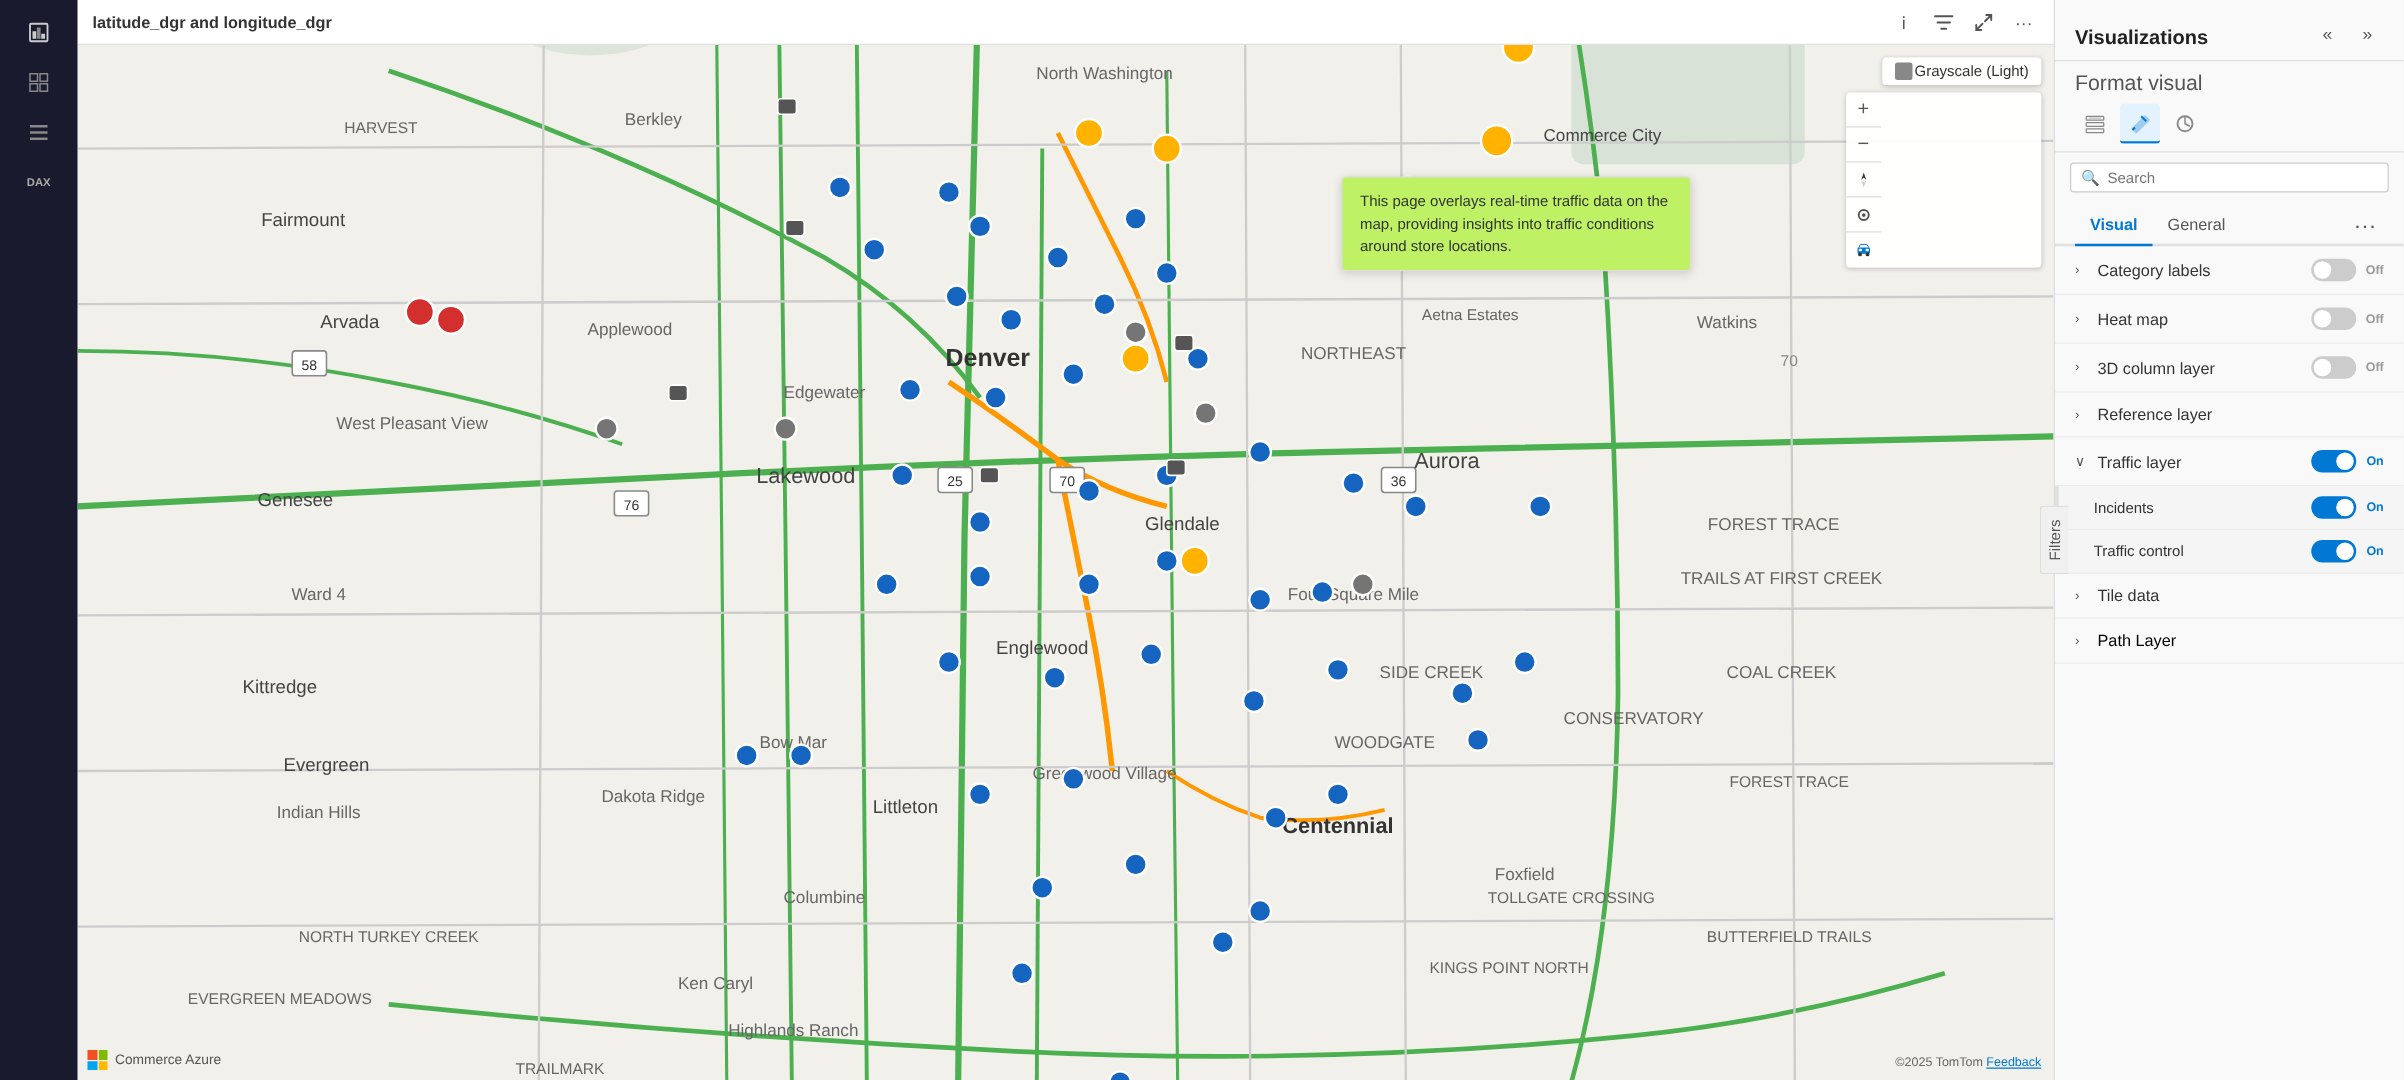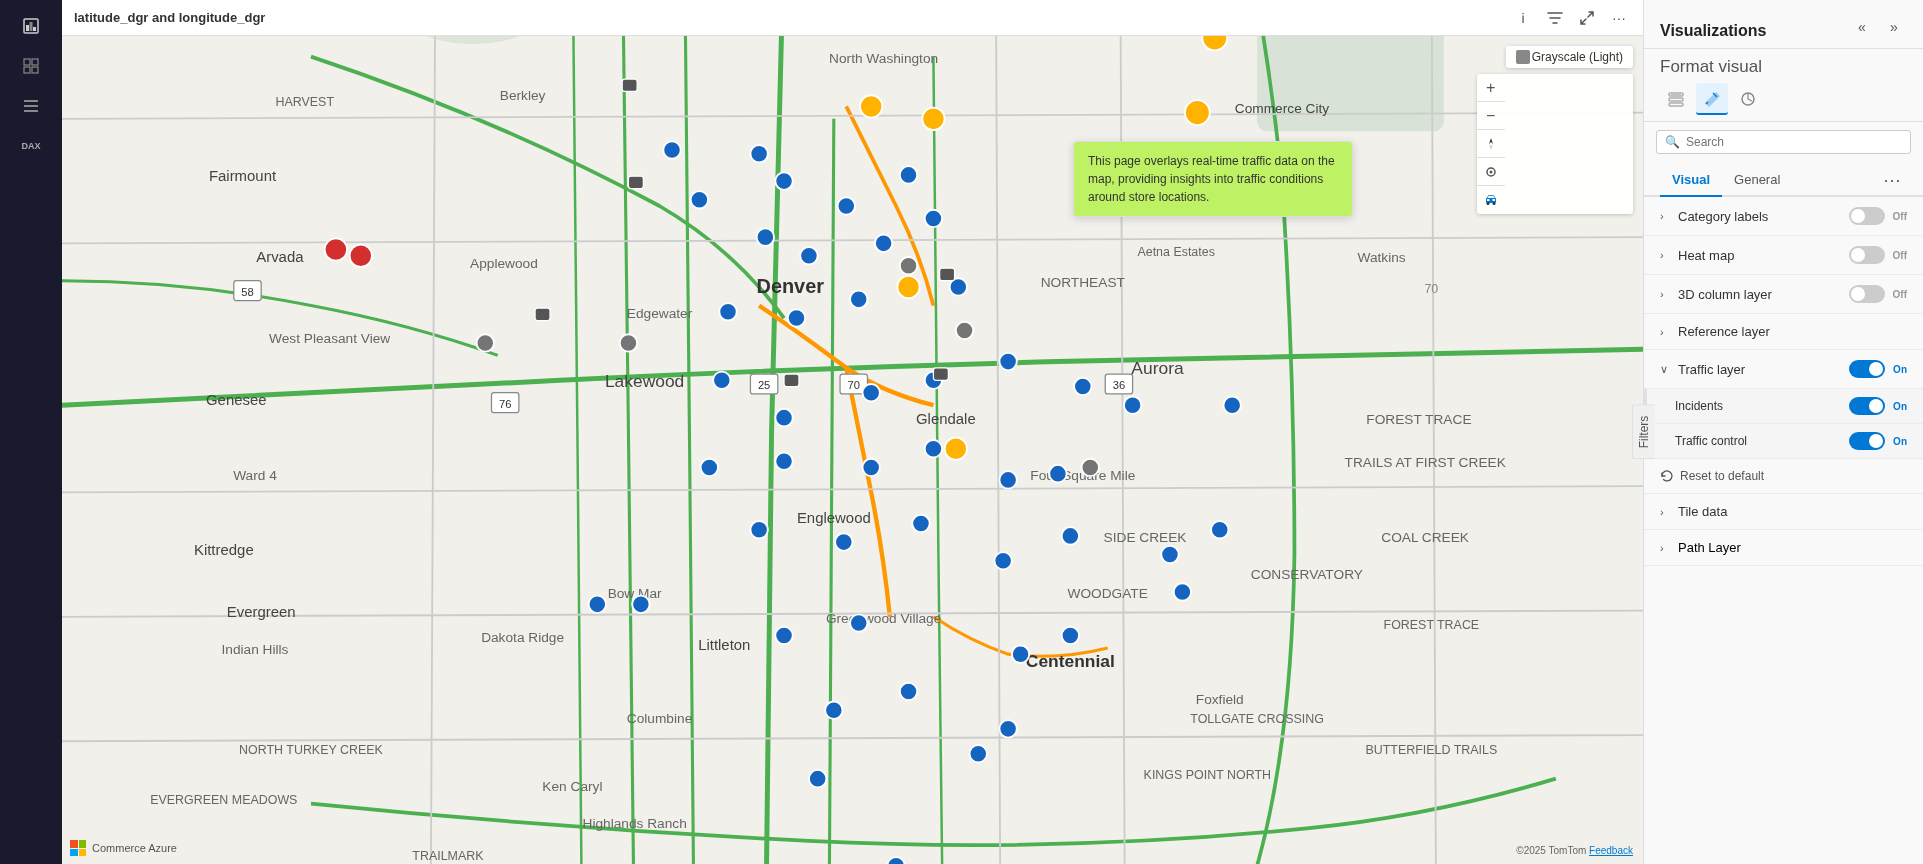--- a/index.html
+++ b/index.html
@@ -836,27 +836,20 @@
         <span class="sub-row-label">Traffic control</span>
         <div class="toggle-with-label">
           <div class="toggle on">
             <div class="toggle-knob"></div>
           </div>
           <span class="toggle-label on-label">On</span>
         </div>
       </div>
     </div>
 
-    <div class="reset-row">
-      <svg width="14" height="14" viewBox="0 0 14 14" fill="none">
-        <path d="M2 7a5 5 0 1 1 1.5 3.5" stroke="currentColor" stroke-width="1.3" stroke-linecap="round"></path>
-        <path d="M2 7V4M2 7H5" stroke="currentColor" stroke-width="1.3" stroke-linecap="round"></path>
-      </svg>
-      <span>Reset to default</span>
-    </div>
 
     <div class="section-row">
       <span class="section-chevron">›</span>
       <span class="section-label">Tile data</span>
     </div>
 
     <div class="section-row">
       <span class="section-chevron">›</span>
       <span class="section-label dimmed">Path Layer</span>
     </div>

